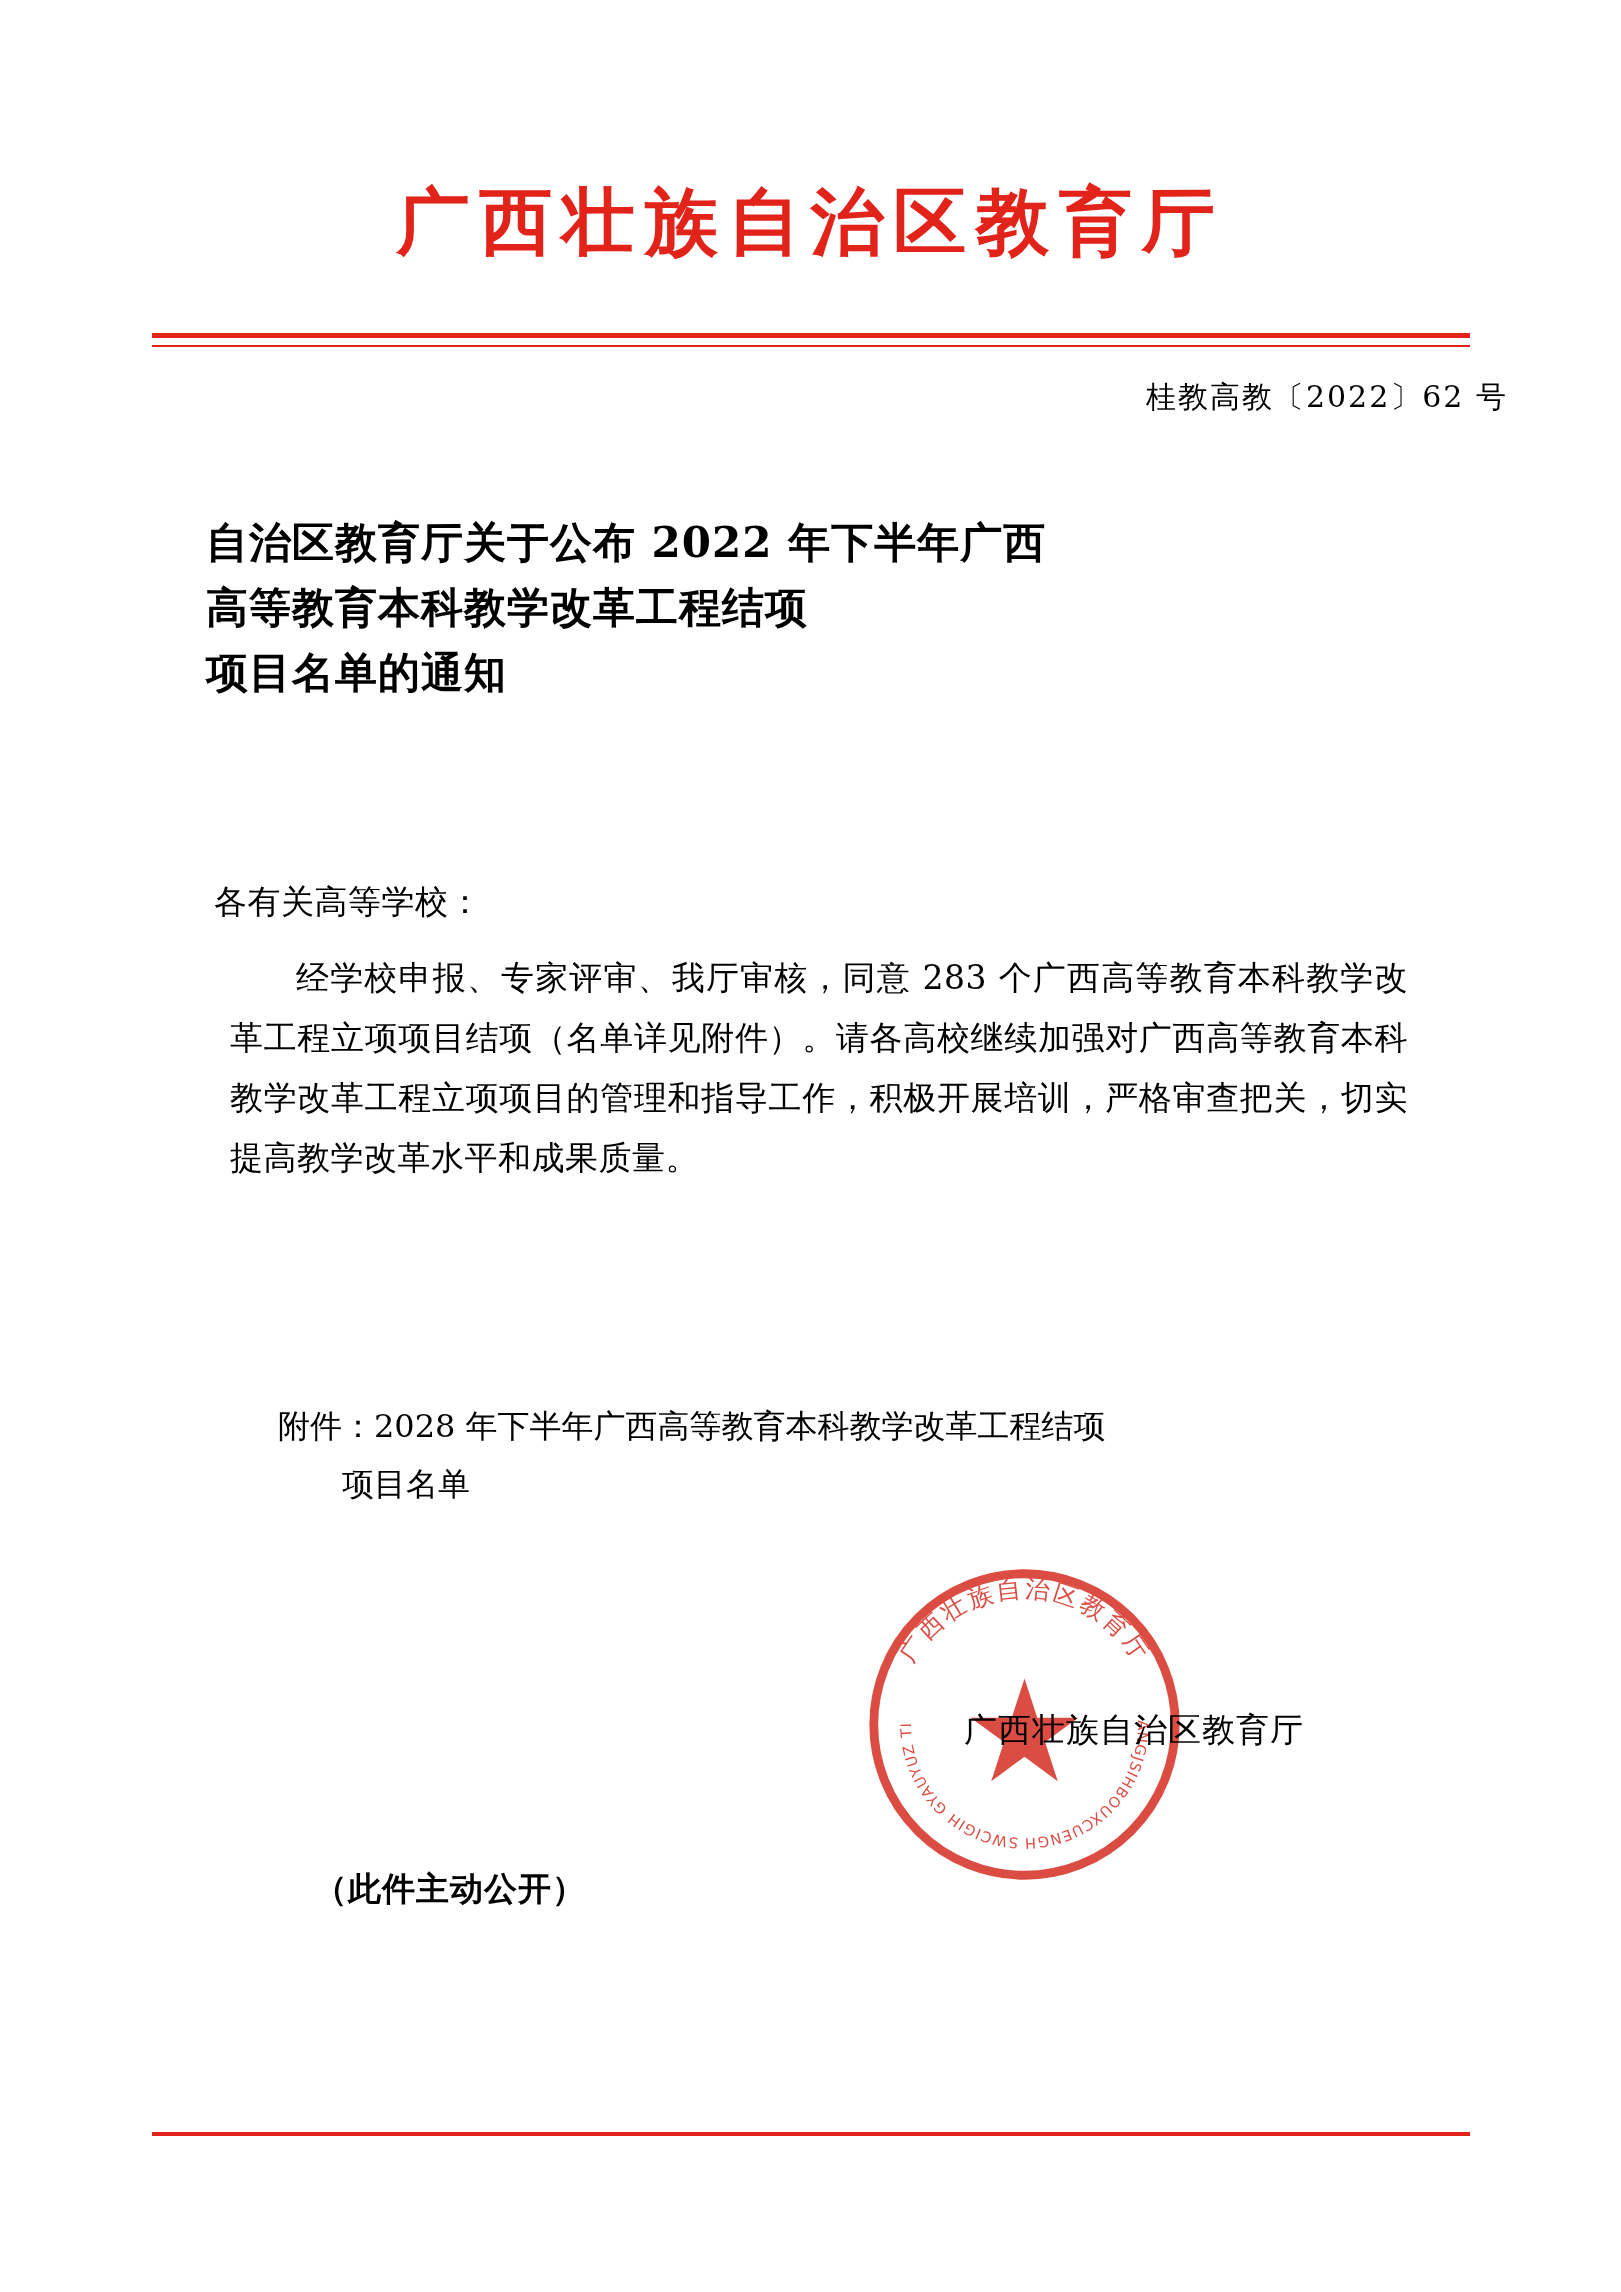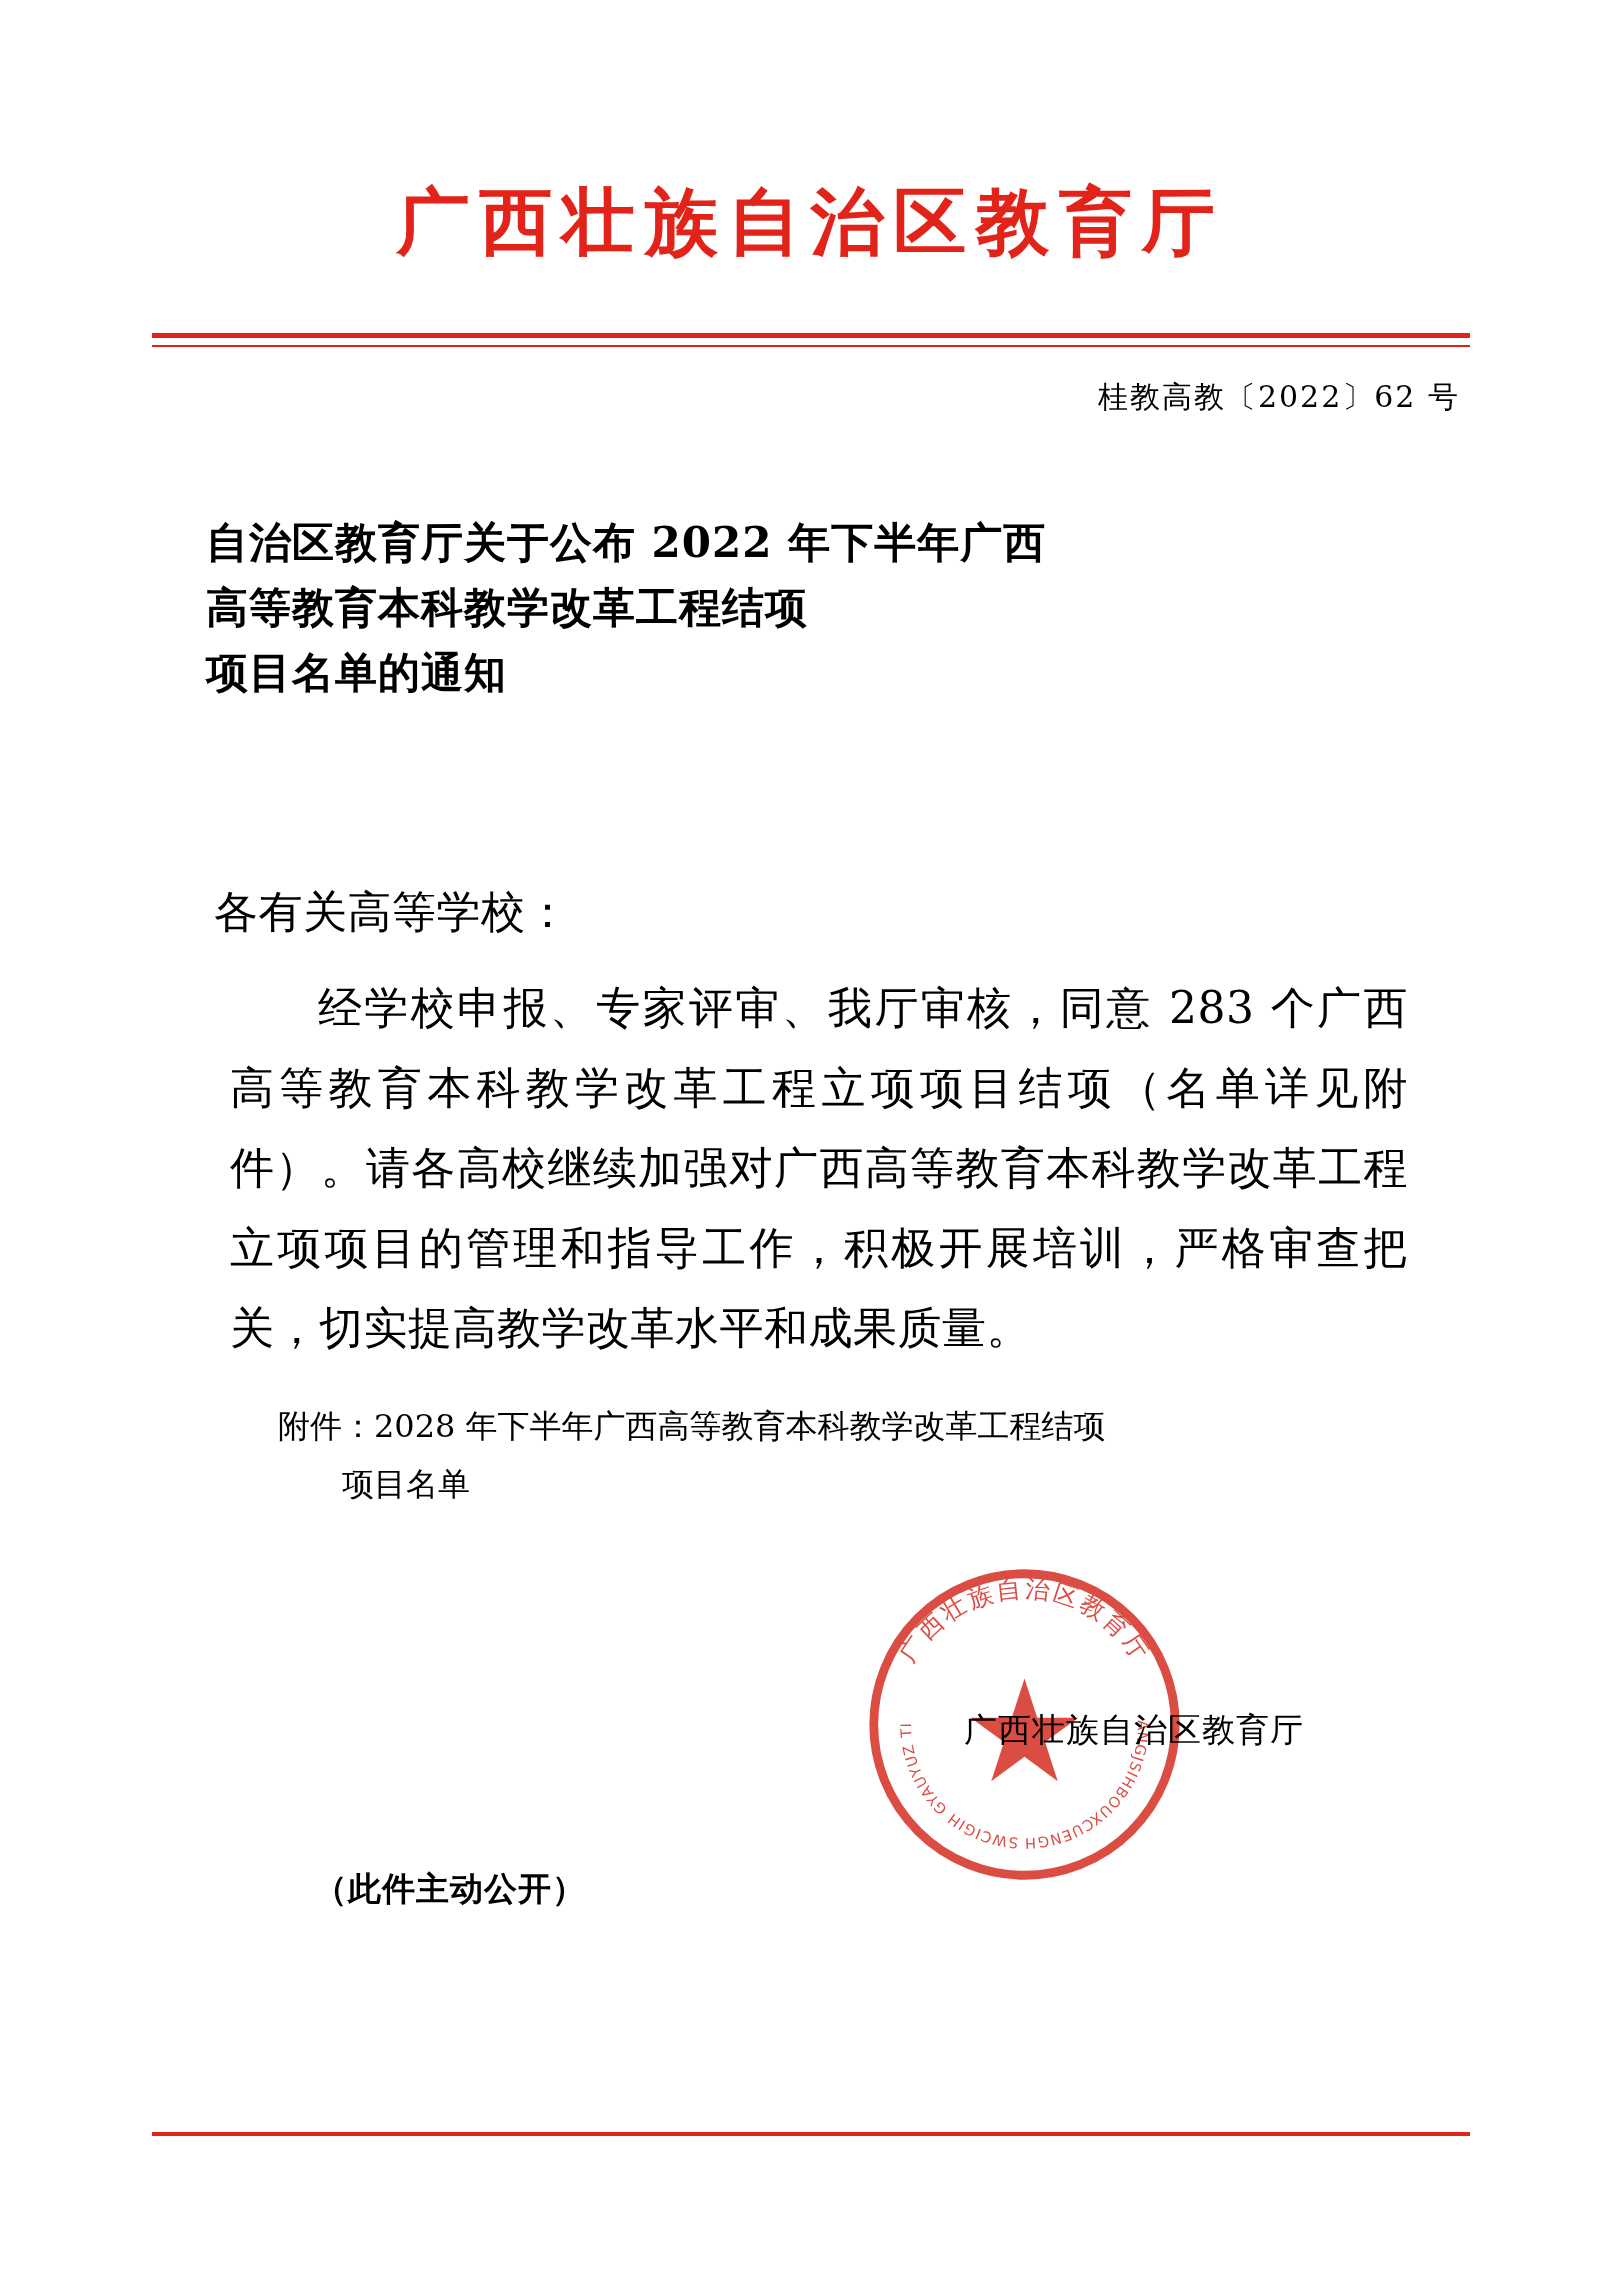--- a/index.html
+++ b/index.html
@@ -58,20 +58,21 @@
   
   .doc-number {
     position: absolute;
     top: 377px;
     left: 0;
     width: 1460px;
     text-align: right;
     font-size: 30px;
     letter-spacing: 2px;
     color: #000;
+    padding-left: 48px;
   }
 
   
   .doc-title {
     position: absolute;
     top: 510px;
     left: 206px;
     width: 1215px;
     text-align: left;
     font-weight: bold;
@@ -80,21 +81,21 @@
     letter-spacing: 1px;
   }
   .doc-title div { white-space: nowrap; }
 
   
   .body-block {
     position: absolute;
     top: 872px;
     left: 214px;
     width: 1210px;
-    font-size: 44px;
+    font-size: 33px;
     line-height: 1.82;
     letter-spacing: 0.5px;
   }
   .salutation { margin: 0 0 0 0; }
   .para {
     margin: 16px;
     text-indent: 2em;
     text-align: justify;
   }
 

